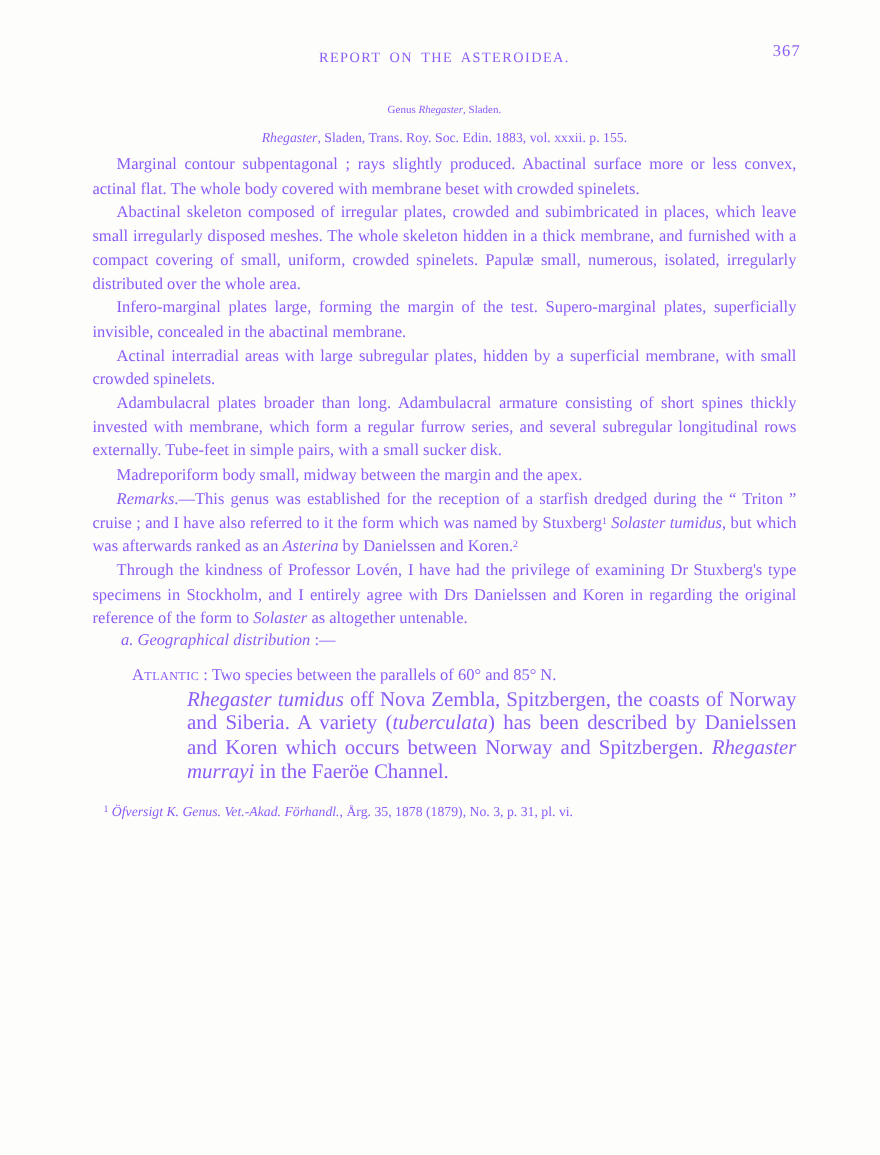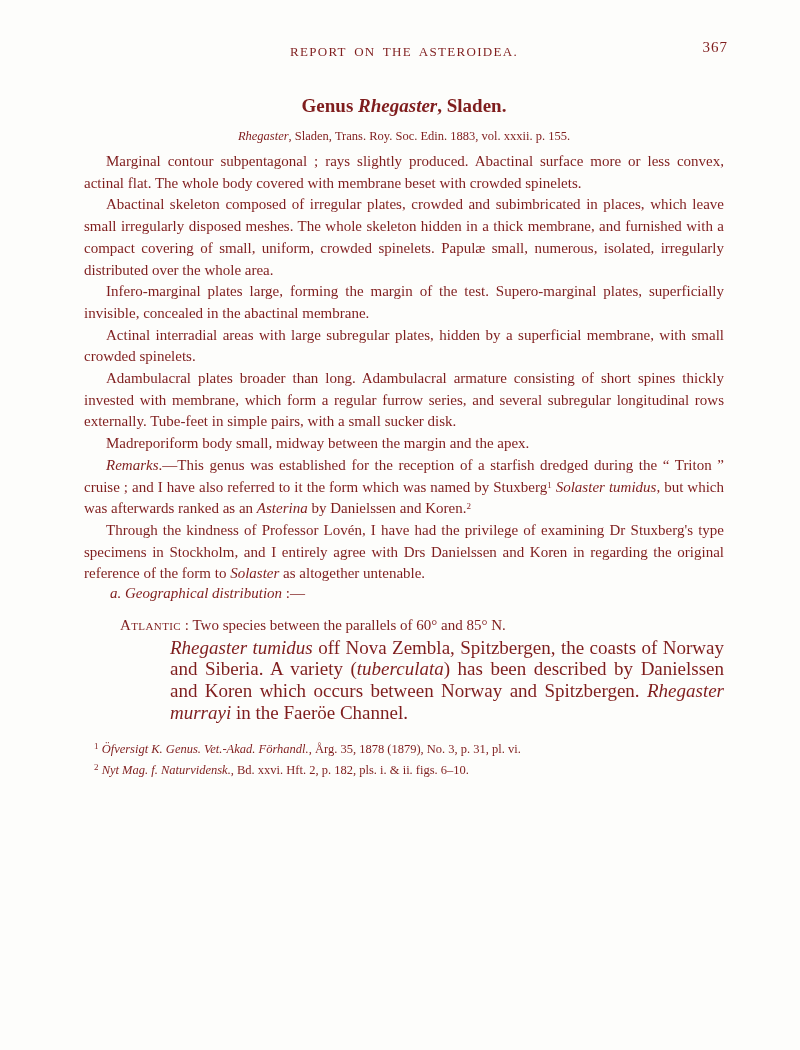--- a/index.html
+++ b/index.html
@@ -2,21 +2,21 @@
 <html><head>
 <meta charset="utf-8">
 <style>
   * { box-sizing: border-box; }
   html, body { margin: 0; padding: 0; background: #ffffff; }
   .page {
     width: 800px;
     height: 1050px;
     margin: 0 auto;
     background: #fdfdfb;
-    color: #7f1d1d;
+    color: #8b5cf6;
     font-family: "Liberation Serif", "DejaVu Serif", serif;
     padding: 44px 76px 30px 84px;
     position: relative;
     overflow: hidden;
   }
 
   .running-head {
     position: relative;
     text-align: center;
     font-size: 13px;
@@ -27,22 +27,22 @@
     position: absolute;
     right: -4px;
     top: -5px;
     font-size: 15px;
     letter-spacing: 1px;
   }
 
   .genus-heading {
     margin: 35px 0 0 0;
     text-align: center;
-    font-size: 19px;
-    font-weight: bold;
+    font-size: 10px;
+    font-weight: normal;
   }
   .citation {
     margin-top: 12px;
     text-align: center;
     font-size: 12.5px;
   }
 
   .body-block { margin-top: 7px; }
   .bp {
     margin: 0;
@@ -119,16 +119,15 @@
 
 
   <div class="geo-heading"><span class="it">a. Geographical distribution</span><span> :—</span></div>
 
   <div class="atlantic-line"><span class="sc">Atlantic</span><span> : Two species between the parallels of 60° and 85° N.</span></div>
 
   <p class="atlantic-detail"><span class="it">Rhegaster tumidus</span><span> off Nova Zembla, Spitzbergen, the coasts of Norway and Siberia. A variety (</span><span class="it">tuberculata</span><span>) has been described by Danielssen and Koren which occurs between Norway and Spitzbergen. </span><span class="it">Rhegaster murrayi</span><span> in the Faeröe Channel.</span></p>
 
   <div class="footnotes">
     <div class="footnote"><sup>1</sup><span> </span><span class="it">Öfversigt K. Genus. Vet.-Akad. Förhandl.</span><span>, Årg. 35, 1878 (1879), No. 3, p. 31, pl. vi.</span></div>
-    <div class="footnote"><sup>2</sup><span> </span><span class="it">Nyt Mag. f. Naturvidensk.</span><span>, Bd. xxvi. Hft. 2, p. 182, pls. i. &amp; ii. figs. 6–10.</span></div>
   </div>
 
 </div>
 
 </body></html>

